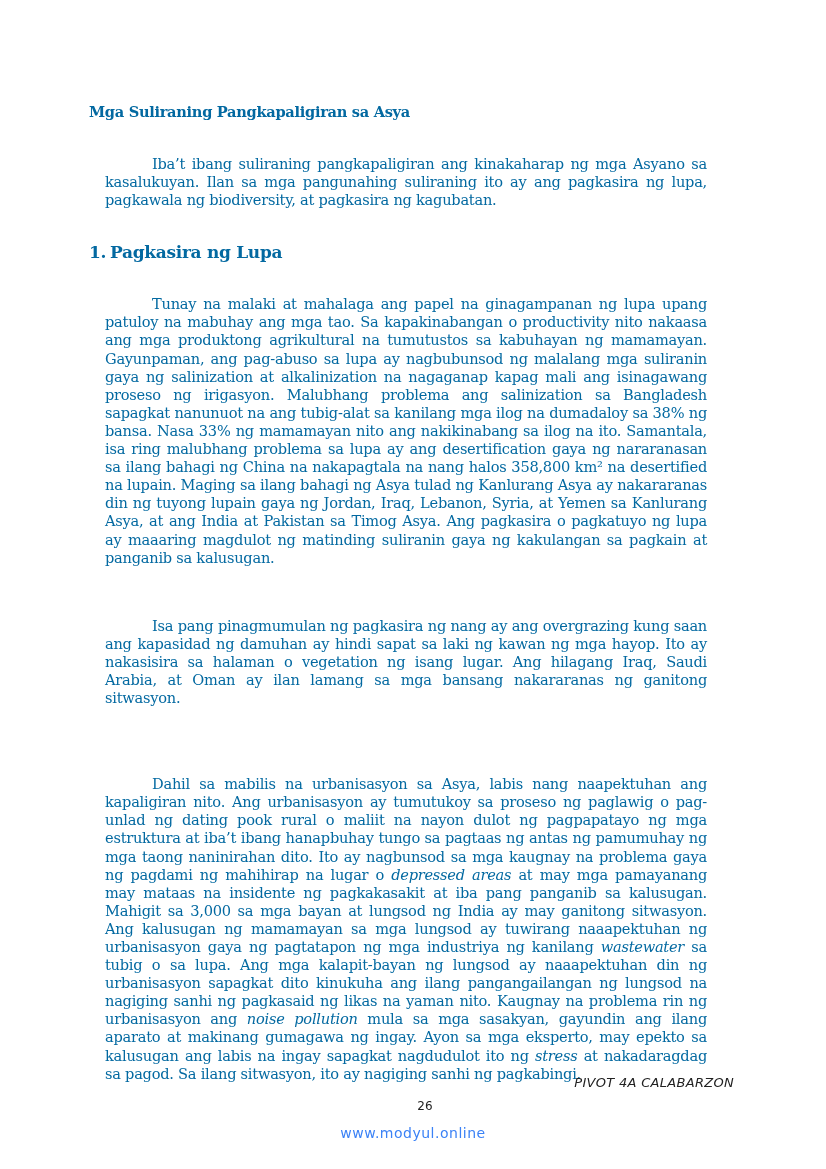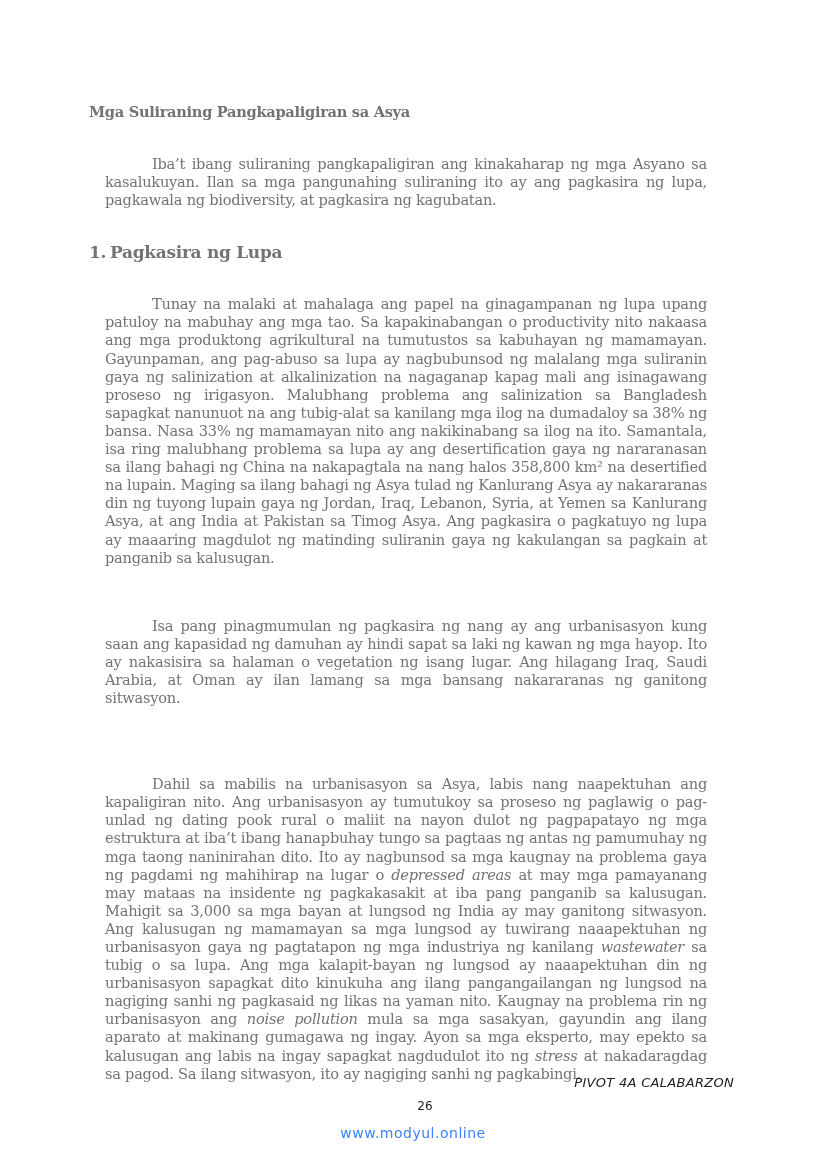--- a/index.html
+++ b/index.html
@@ -1,19 +1,19 @@
 <!DOCTYPE html>
 <html><head>
 <meta charset="utf-8">
 <style>
   html, body { margin: 0; padding: 0; background: #ffffff; }
   body { width: 826px; height: 1169px; position: relative; overflow: hidden; }
   .page {
     position: absolute; left: 89px; top: 103px; width: 634px;
-    font-family: "DejaVu Serif", serif; font-size: 14.6px; color: #737373;
+    font-family: "DejaVu Serif", serif; font-size: 14.6px; color: #0369a1;
     line-height: 18.1px; letter-spacing: -0.25px;
   }
   .title { font-weight: bold; margin: 0; height: 18px; letter-spacing: -0.3px; }
   p { margin: 16px; text-align: justify; text-indent: 47px; }
   .gap { height: 18px; }
   h2 { font-size: 17px; font-weight: bold; margin: 0; height: 18px; letter-spacing: -0.3px; }
   h2 .num { display: inline-block; width: 21px; }
   b { font-weight: normal; }
   .footer-brand {
     position: absolute; right: 92px; top: 1075px;
@@ -37,21 +37,21 @@
   <div class="gap"></div>
   <p>Iba’t ibang suliraning pangkapaligiran ang kinakaharap ng mga Asyano sa kasalukuyan. Ilan sa mga pangunahing suliraning ito ay ang pagkasira ng lupa, pagkawala ng biodiversity, at pagkasira ng kagubatan.</p>
   <div class="gap"></div>
 
   <h2>
     <span class="num">1.</span><span>Pagkasira ng Lupa</span>
   </h2>
   <div class="gap"></div>
   <p><span>Tunay na malaki at mahalaga ang papel na ginagampanan ng lupa upang patuloy na mabuhay ang mga tao. Sa kapakinabangan o </span><b>productivity</b><span> nito nakaasa ang mga produktong agrikultural na tumutustos sa kabuhayan ng mamamayan. Gayunpaman, ang pag-abuso sa lupa ay nagbubunsod ng malalang mga suliranin gaya ng </span><b>salinization</b><span> at </span><b>alkalinization</b><span> na nagaganap kapag mali ang isinagawang proseso ng irigasyon. Malubhang problema ang </span><b>salinization</b><span> sa Bangladesh sapagkat nanunuot na ang tubig-alat sa kanilang mga ilog na dumadaloy sa 38% ng bansa. Nasa 33% ng mamamayan nito ang nakikinabang sa ilog na ito. Samantala, isa ring malubhang problema sa lupa ay ang </span><b>desertification</b><span> gaya ng nararanasan sa ilang bahagi ng China na nakapagtala na nang halos 358,800 km² na </span><b>desertified</b><span> na lupain. Maging sa ilang bahagi ng Asya tulad ng Kanlurang Asya ay nakararanas din ng tuyong lupain gaya ng Jordan, Iraq, Lebanon, Syria, at Yemen sa Kanlurang Asya, at ang India at Pakistan sa Timog Asya. Ang pagkasira o pagkatuyo ng lupa  ay maaaring magdulot ng matinding suliranin gaya ng kakulangan sa pagkain at panganib sa kalusugan.</span></p>
   <div class="gap"></div>
-  <p><span>Isa pang pinagmumulan ng pagkasira ng nang ay ang </span><b>urbanisasyon</b><span> kung saan ang kapasidad ng damuhan ay hindi sapat sa laki ng kawan ng mga hayop. Ito ay nakasisira sa halaman o </span><b>vegetation</b><span> ng isang lugar. Ang hilagang Iraq, Saudi Arabia, at Oman ay ilan lamang sa mga bansang nakararanas ng ganitong sitwasyon.</span></p>
+  <p><span>Isa pang pinagmumulan ng pagkasira ng nang ay ang </span><b>overgrazing</b><span> kung saan ang kapasidad ng damuhan ay hindi sapat sa laki ng kawan ng mga hayop. Ito ay nakasisira sa halaman o </span><b>vegetation</b><span> ng isang lugar. Ang hilagang Iraq, Saudi Arabia, at Oman ay ilan lamang sa mga bansang nakararanas ng ganitong sitwasyon.</span></p>
   <div class="gap"></div>
 
   <div class="gap"></div>
   <p><span>Dahil sa mabilis na urbanisasyon sa Asya, labis nang naapektuhan ang kapaligiran nito. Ang urbanisasyon ay tumutukoy sa proseso ng paglawig o pag-unlad ng dating pook rural o maliit na nayon dulot ng pagpapatayo ng mga estruktura at iba’t ibang hanapbuhay tungo sa pagtaas ng antas ng pamumuhay ng mga taong naninirahan dito. Ito ay nagbunsod sa mga kaugnay na problema gaya ng pagdami ng mahihirap na lugar o </span><i>depressed areas</i><span> at may mga pamayanang may mataas na insidente ng pagkakasakit at iba pang panganib sa kalusugan. Mahigit sa 3,000 sa mga bayan at lungsod ng India ay may ganitong sitwasyon. Ang kalusugan ng mamamayan sa mga lungsod ay tuwirang naaapektuhan ng urbanisasyon gaya ng pagtatapon ng mga industriya ng kanilang </span><i>wastewater</i><span> sa tubig o sa lupa. Ang mga kalapit-bayan ng lungsod ay naaapektuhan din ng urbanisasyon sapagkat dito kinukuha ang ilang pangangailangan ng lungsod na nagiging sanhi ng pagkasaid ng likas na yaman nito. Kaugnay na problema rin ng urbanisasyon ang </span><i>noise pollution</i><span> mula sa mga sasakyan, gayundin ang ilang aparato at makinang gumagawa ng ingay. Ayon sa mga eksperto, may epekto sa kalusugan ang labis na ingay sapagkat nagdudulot ito ng </span><i>stress</i><span> at nakadaragdag sa pagod. Sa ilang sitwasyon, ito ay nagiging sanhi ng pagkabingi.</span></p>
 </div>
 
 <div class="footer-brand">PIVOT 4A CALABARZON</div>
 <div class="page-num">26</div>
 <div class="watermark">www.modyul.online</div>
 

